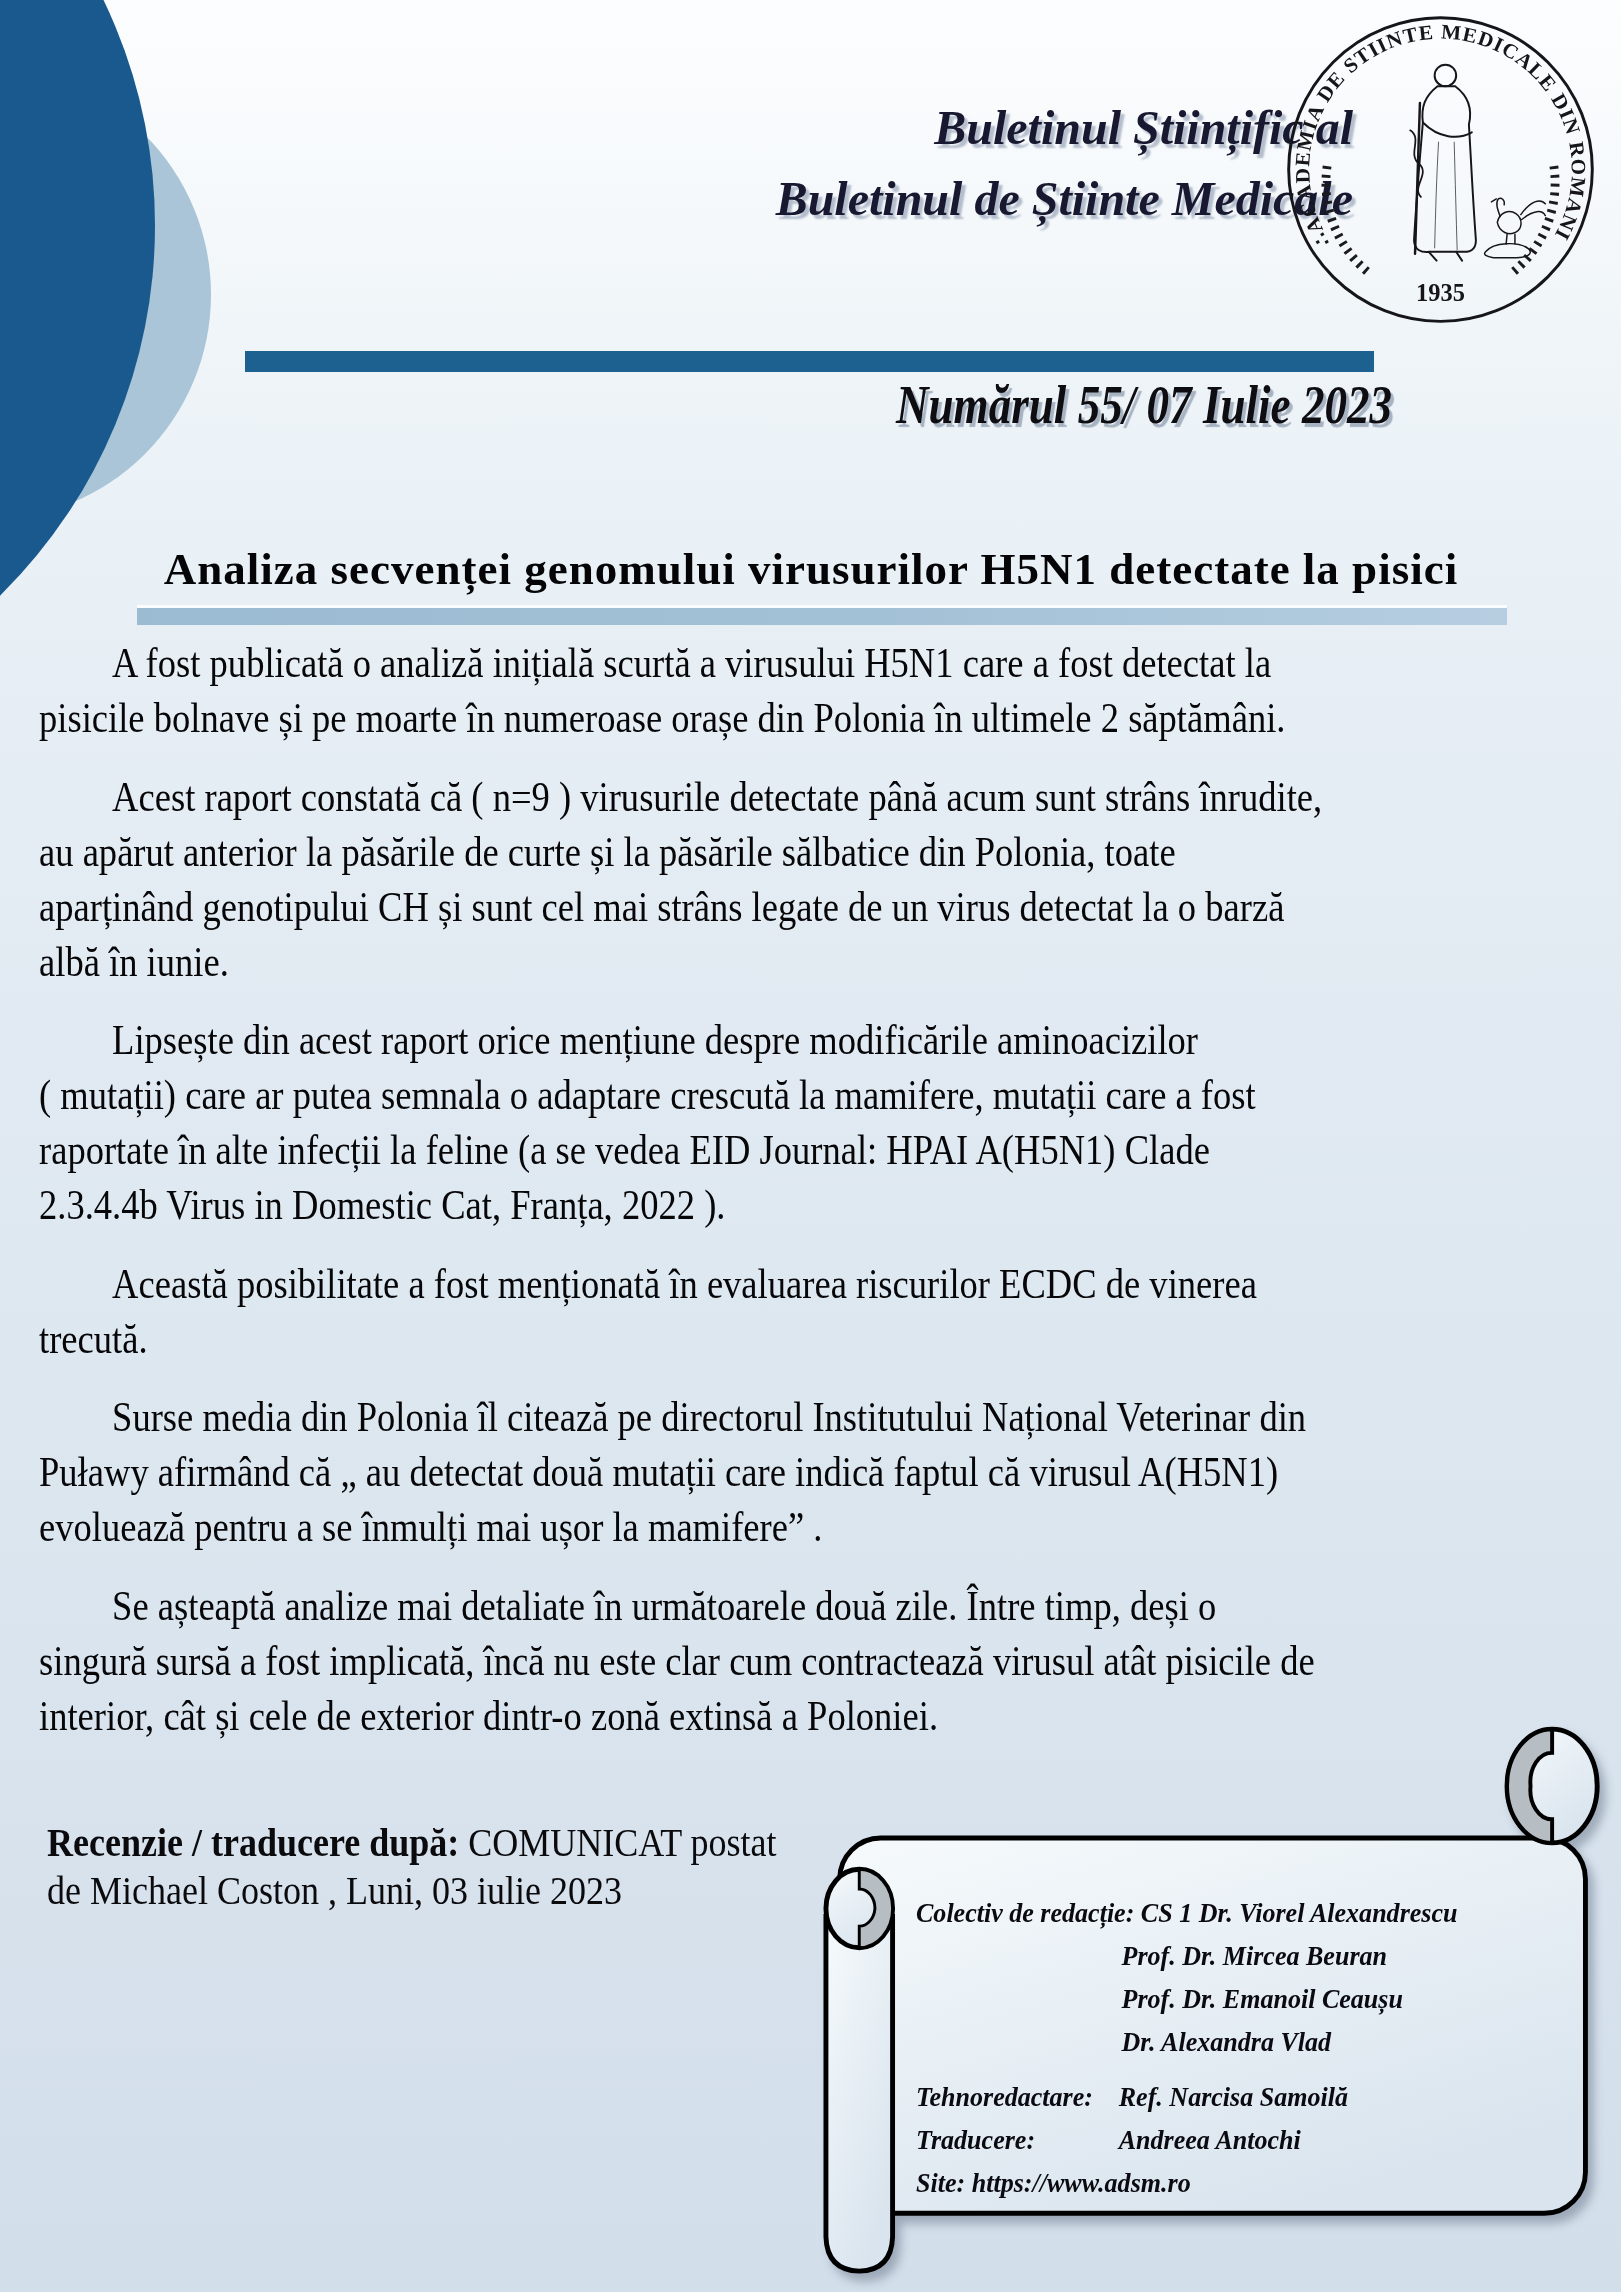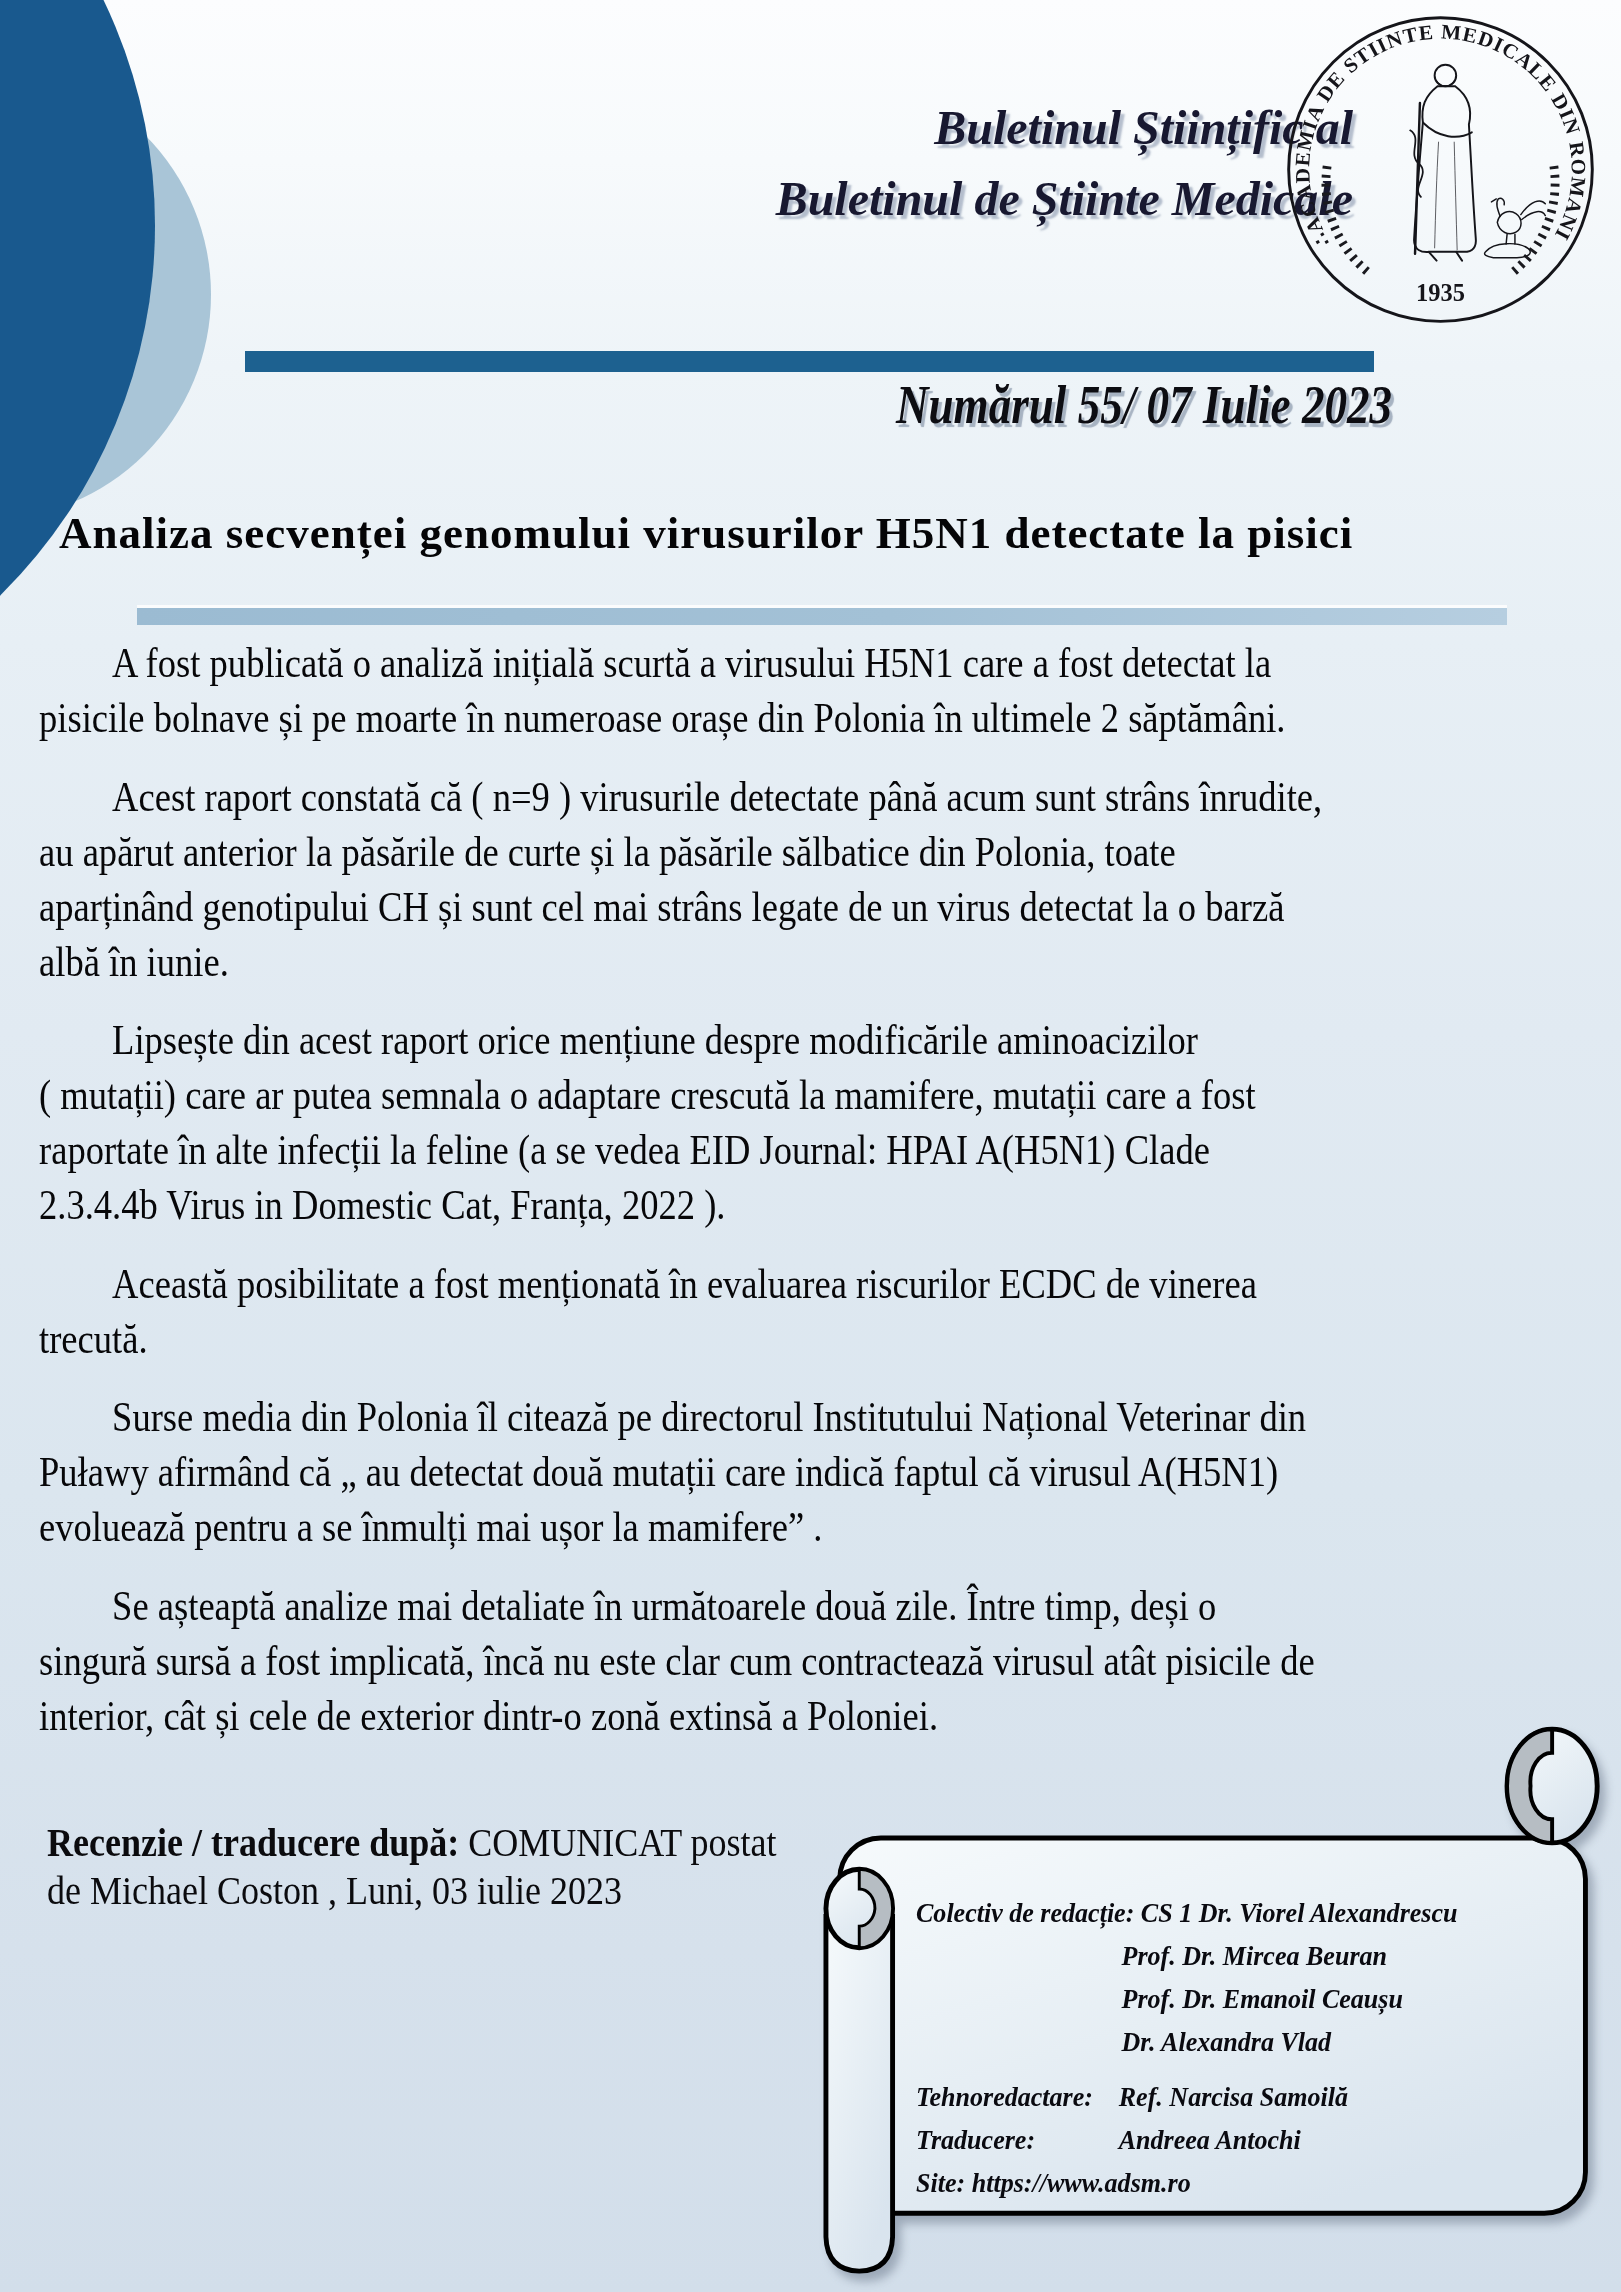--- a/index.html
+++ b/index.html
@@ -27,22 +27,22 @@
   .title-bar{position:absolute;left:245px;top:351px;width:1129px;height:20.6px;background:#1d6190;}
   .issue{
     position:absolute;right:229px;top:376px;
     font-style:italic;font-weight:bold;font-size:55px;line-height:57px;
     transform:scaleX(.82);transform-origin:right top;
     color:#0d0d12;text-shadow:3.9px 3.9px 1px rgba(110,125,150,.55);
     white-space:nowrap;
   }
 
   .article-heading{
-    position:absolute;left:59px;top:508px;width:1504px;
-    text-align:left;font-weight:bold;font-size:45px;line-height:51px;
+    position:absolute;left:59px;top:544px;width:1504px;
+    text-align:center;font-weight:bold;font-size:45px;line-height:51px;
     letter-spacing:1px;color:#050507;white-space:nowrap;
   }
   .heading-bar{
     position:absolute;left:137px;top:605px;width:1370px;height:16.7px;
     border-top:3.9px solid #fbfcfd;
     background:linear-gradient(90deg,#9bbbd2 0%,#a3c1d6 55%,#b6cee0 100%);
   }
 
   .body-text{
     position:absolute;left:39px;top:635px;width:1800px;

